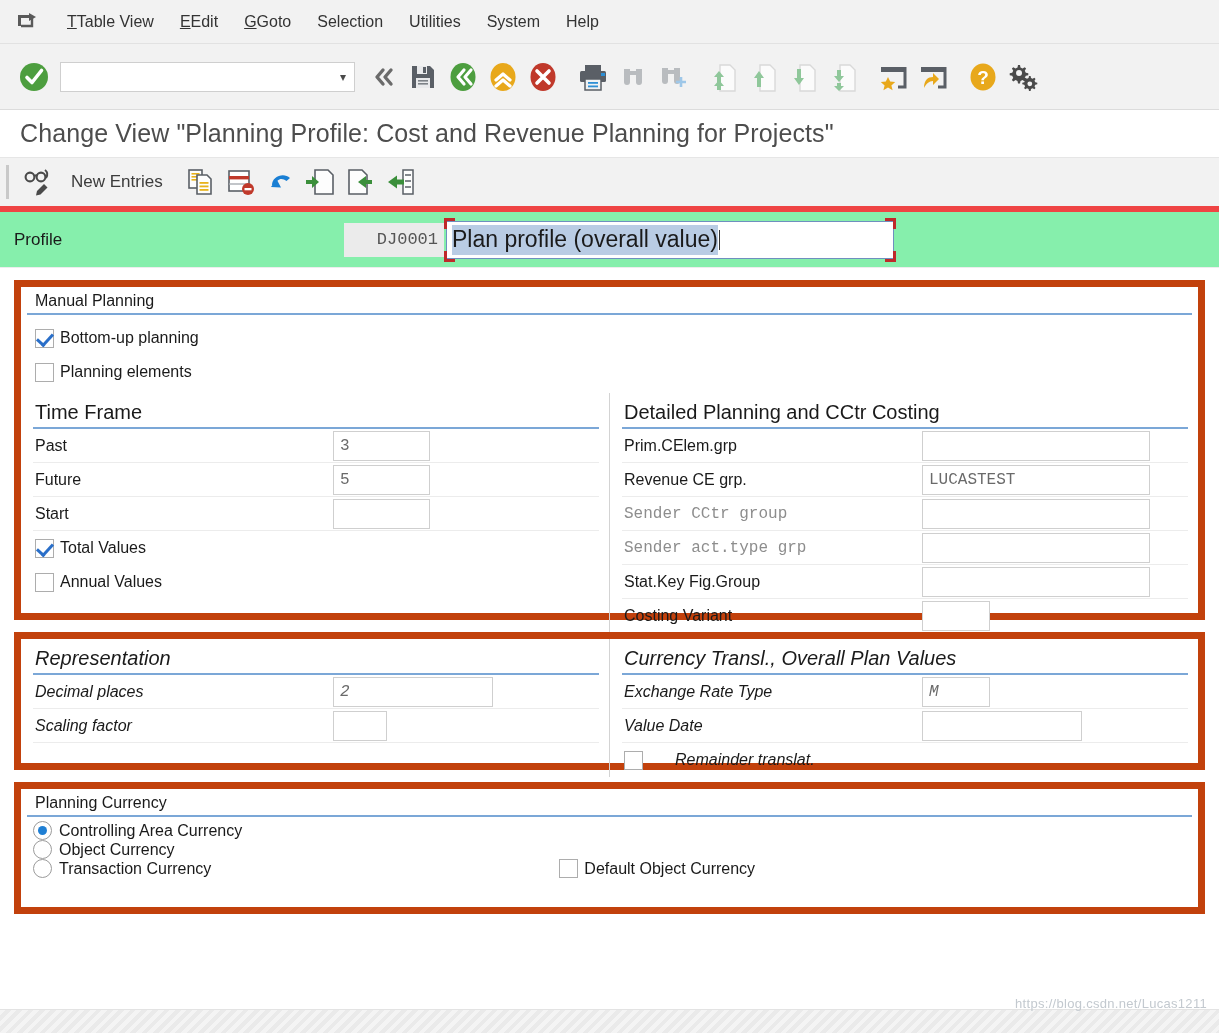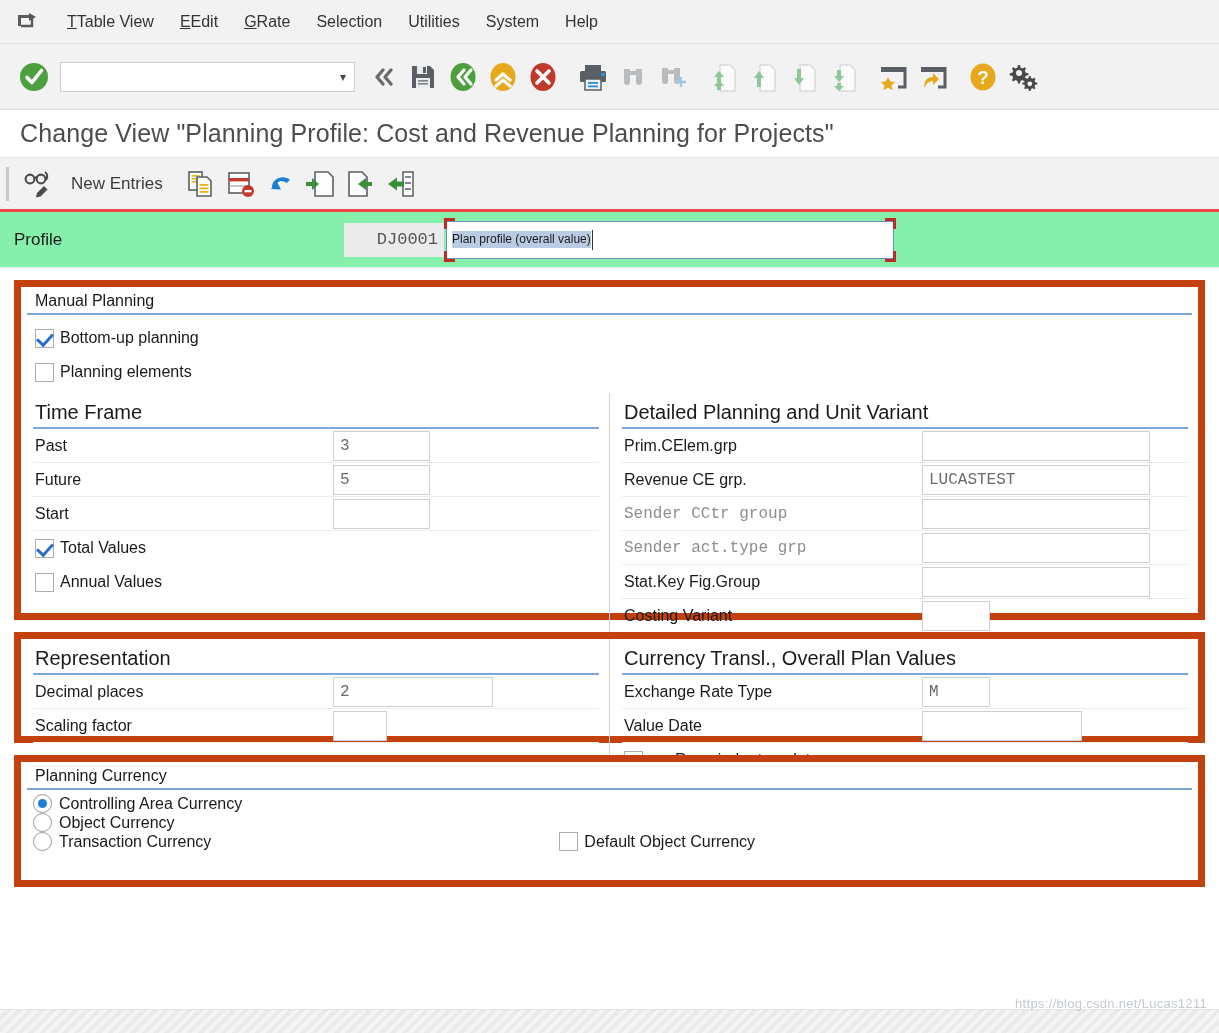--- a/index.html
+++ b/index.html
@@ -62,21 +62,21 @@
   }
   .titlebar .ttl{
     font-size:25px; color:#4d4d4d; letter-spacing:.1px;
     font-weight:400;
   }
 
   
   .apptoolbar{
     height:54px;background:#f2f2f2;
     display:flex;align-items:center;
-    border-bottom:3px solid #ef4444;
+    border-bottom:6px solid #ef4444;
     padding-left:6px;
   }
   .apptoolbar .vbar{ width:3px;height:34px;background:#c9c9c9;margin-right:8px;}
   .newentries{
     font-size:17px;color:#3c3c3c;padding:0 18px 0 14px;white-space:nowrap;
   }
 
   
   .profilerow{
     height:56px; display:flex; align-items:center;
@@ -95,21 +95,21 @@
   }
   .focuswrap{
     position:relative; height:38px; width:448px; margin-left:2px;
   }
   .focusfield{
     position:absolute; inset:0;
     border:1px solid #6f8fbf; background:#fff;
     display:flex;align-items:center; padding-left:5px;
   }
   .sel-text{
-    background:#b9cce4; color:#1a1a1a; font-size:12px;
+    background:#b9cce4; color:#1a1a1a; font-size:23px;
     padding:1px 0 2px 0;
   }
   .caretbar{ display:inline-block;width:1px;height:20px;background:#333;margin-left:1px;}
   .corner{ position:absolute;width:11px;height:11px;border:3px solid #bf2a2a;}
   .c-tl{ left:-2px;  top:-3px;  border-right:0;border-bottom:0;}
   .c-bl{ left:-2px;  bottom:-3px;border-right:0;border-top:0;}
   .c-tr{ right:-2px; top:-3px;  border-left:0; border-bottom:0;}
   .c-br{ right:-2px; bottom:-3px;border-left:0;border-top:0;}
 
   
@@ -200,21 +200,21 @@
 <div class="menubar">
   <span class="sys-icon">
     <svg width="26" height="26" viewBox="0 0 26 26">
       <path d="M4 6 h11 v3 h-8 v8 h-3 z" fill="#5a5a5a"></path>
       <path d="M15 4 l7 4 -7 4 z" fill="#5a5a5a"></path>
       <path d="M7 17 h11 v-8 h-3" fill="none" stroke="#5a5a5a" stroke-width="2.4"></path>
     </svg>
   </span>
   <span class="menuitem"><u>T</u><span>Table View</span></span>
   <span class="menuitem"><u>E</u><span>Edit</span></span>
-  <span class="menuitem"><u>G</u><span>Rate</span></span>
+  <span class="menuitem"><u>G</u><span>Goto</span></span>
   <span class="menuitem"><span>Selection</span></span>
   <span class="menuitem"><span>Utilities</span></span>
   <span class="menuitem"><span>System</span></span>
   <span class="menuitem"><span>Help</span></span>
 </div>
 
 <div class="toolbar">
 
   <div class="tb-btn">
     <svg width="36" height="36" viewBox="0 0 36 36">
@@ -489,21 +489,21 @@
         </div>
         <div class="cbrow" style="padding-left:2px;">
           <span class="cbx"></span>
           <span class="cbl">Annual Values</span>
         </div>
       </div>
     </div>
 
     <div class="col">
       <div class="subgroup">
-        <div class="sub-title">Detailed Planning and Unit Variant</div>
+        <div class="sub-title">Detailed Planning and CCtr Costing</div>
         <div class="sub-rule"></div>
 
         <div class="frow">
           <span class="flab">Prim.CElem.grp</span>
           <span class="fin w-xl"></span>
         </div>
         <div class="frow">
           <span class="flab">Revenue CE grp.</span>
           <span class="fin w-xl">LUCASTEST</span>
         </div>
@@ -521,21 +521,21 @@
         </div>
         <div class="frow" style="border-bottom:0;">
           <span class="flab">Costing Variant</span>
           <span class="fin w-sm"></span>
         </div>
       </div>
     </div>
   </div>
 </div>
 
-<div class="panel" style="height:111px;">
+<div class="panel" style="height:138px;font-style:italic;">
   <div class="cols">
     <div class="col left">
       <div class="subgroup">
         <div class="sub-title">Representation</div>
         <div class="sub-rule"></div>
         <div class="frow">
           <span class="flab">Decimal places</span>
           <span class="fin w-lg">2</span>
         </div>
         <div class="frow">

